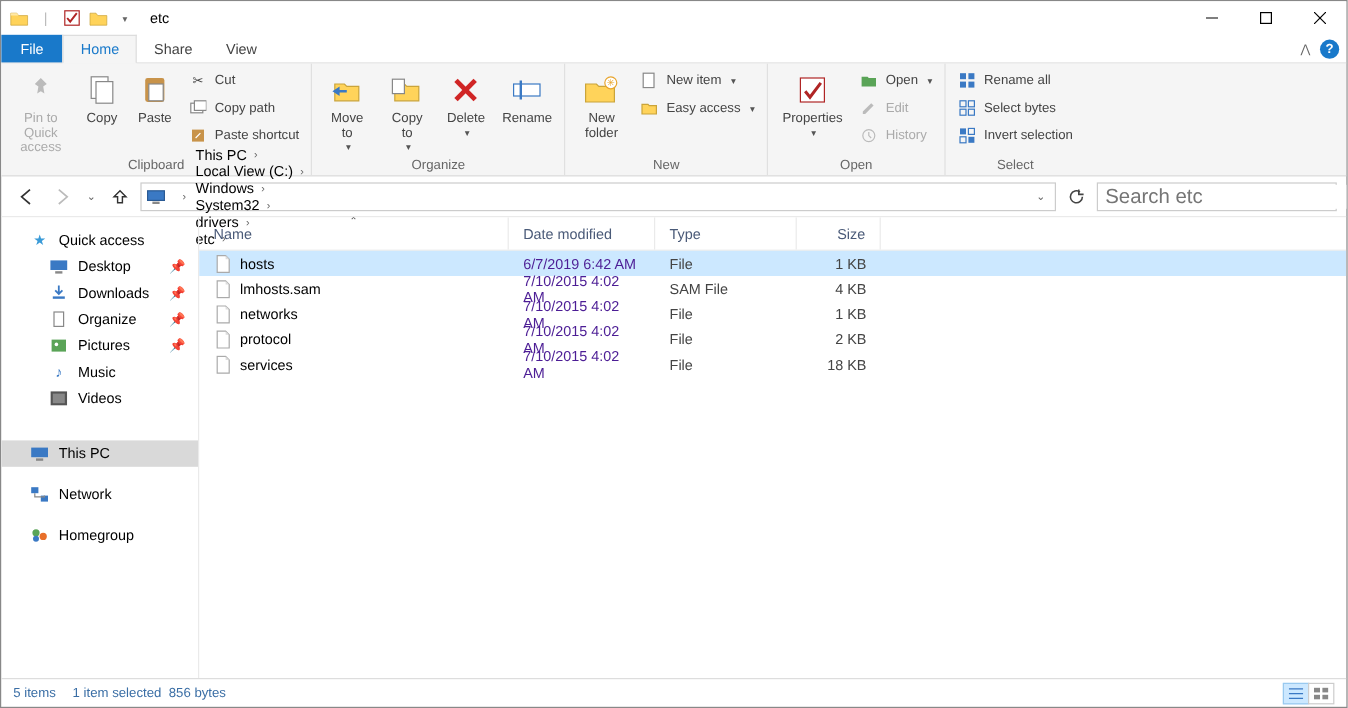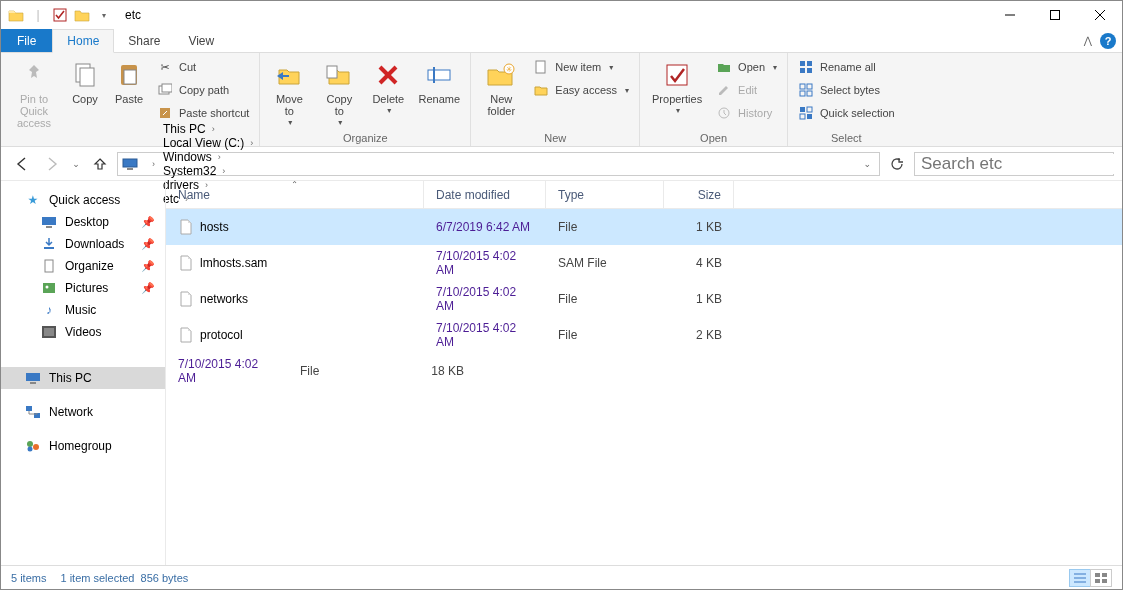--- a/index.html
+++ b/index.html
@@ -59,21 +59,21 @@
 
 .listarea { flex:1; display:flex; flex-direction:column; }
 .colhdr { height:28px; display:flex; align-items:center; border-bottom:1px solid #eaeaea; color:#4a5a78; font-size:12px; }
 .colhdr .col { padding:0 12px; border-right:1px solid #eaeaea; height:100%; display:flex; align-items:center; }
 .colhdr .col.name { width:258px; position:relative; }
 .colhdr .col.date { width:122px; }
 .colhdr .col.type { width:118px; }
 .colhdr .col.size { width:70px; justify-content:flex-end; }
 .sortcaret { position:absolute; left:50%; top:-1px; transform:translateX(-50%); font-size:8px; color:#555; }
 
-.filerow { height:36px; display:flex; align-items:center; font-size:12px; color:#000; }
+.filerow { height:21px; display:flex; align-items:center; font-size:12px; color:#000; }
 .filerow.selected { background:#cce8ff; }
 .filerow .cell { padding:0 12px; }
 .filerow .cell.name { width:258px; display:flex; align-items:center; gap:6px; }
 .filerow .cell.date { width:122px; color:#4c1d95; }
 .filerow .cell.type { width:118px; color:#444; }
 .filerow .cell.size { width:70px; text-align:right; color:#444; }
 .fileicon { width:16px; height:16px; }
 
 
 .statusbar { height:24px; border-top:1px solid #ddd; display:flex; align-items:center; padding:0 10px; font-size:11px; color:#3a6ea5; gap:14px; }
@@ -191,20 +191,21 @@
             <span class="ic-s">
               <svg width="14" height="14">
                 <rect x="2" y="2" width="10" height="10" fill="#c8934a"></rect>
                 <path d="M5 9l4-4" stroke="#fff"></path>
               </svg>
             </span>
             <span>Paste shortcut</span>
           </div>
       </div>
     </div>
+    <div class="label">Clipboard</div>
   </div>
 
   <div class="group">
     <div class="body">
       <div class="bigbtn" style="width:46px;">
         <span class="ic">
             <svg width="28" height="26">
               <path fill="#ffd35a" stroke="#caa43a" d="M4 8h8l2 2h10v12H4z"></path>
               <path fill="#3a79c4" d="M2 14l6-4v3h6v2H8v3z"></path>
             </svg>
@@ -355,21 +356,21 @@
           </div>
         <div class="smallbtn">
             <span class="ic-s">
               <svg width="14" height="14">
                 <rect x="1" y="1" width="5" height="5" fill="#3a79c4"></rect>
                 <rect x="8" y="1" width="5" height="5" fill="none" stroke="#3a79c4"></rect>
                 <rect x="1" y="8" width="5" height="5" fill="none" stroke="#3a79c4"></rect>
                 <rect x="8" y="8" width="5" height="5" fill="#3a79c4"></rect>
               </svg>
             </span>
-            <span>Quick selection</span>
+            <span>Invert selection</span>
           </div>
       </div>
     </div>
     <div class="label">Select</div>
   </div>
 </div>
 
 <div class="addrrow">
   <div class="navarrow">
       <svg width="16" height="16">
@@ -599,20 +600,29 @@
                 <path fill="#ddd" d="M10 1v3h3"></path>
               </svg>
             </span>
             <span>protocol</span>
           </div>
     <div class="cell date">7/10/2015 4:02 AM</div>
     <div class="cell type">File</div>
     <div class="cell size">2 KB</div>
         </div>
         <div class="filerow">
+    <div class="cell name">
+            <span>
+              <svg class="fileicon" viewBox="0 0 16 16">
+                <path fill="#fff" stroke="#aaa" d="M3 1h7l3 3v11H3z"></path>
+                <path fill="#ddd" d="M10 1v3h3"></path>
+              </svg>
+            </span>
+            <span>services</span>
+          </div>
     <div class="cell date">7/10/2015 4:02 AM</div>
     <div class="cell type">File</div>
     <div class="cell size">18 KB</div>
         </div>
       </div>
   </div>
 </div>
 
 <div class="statusbar">
   <span>5 items</span>

